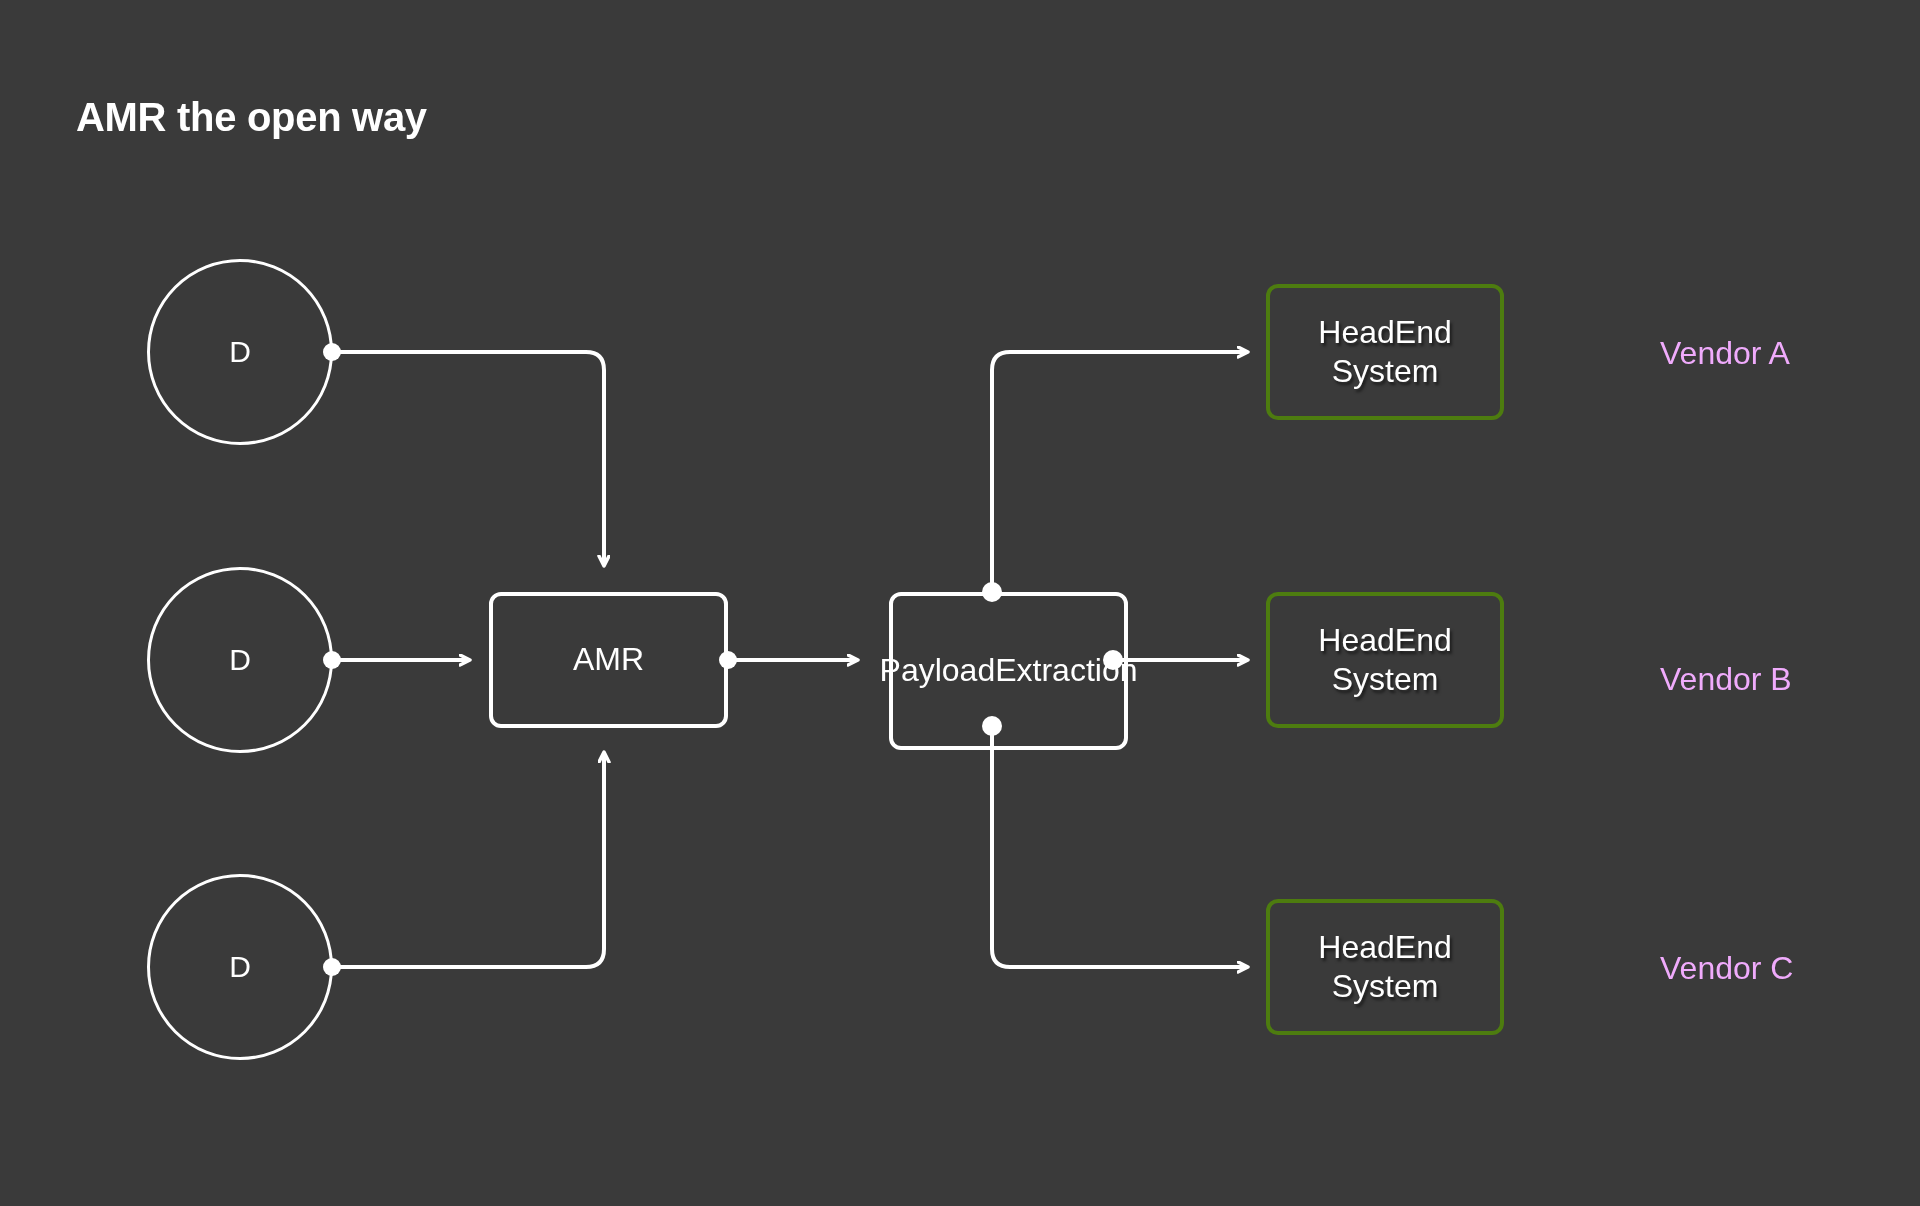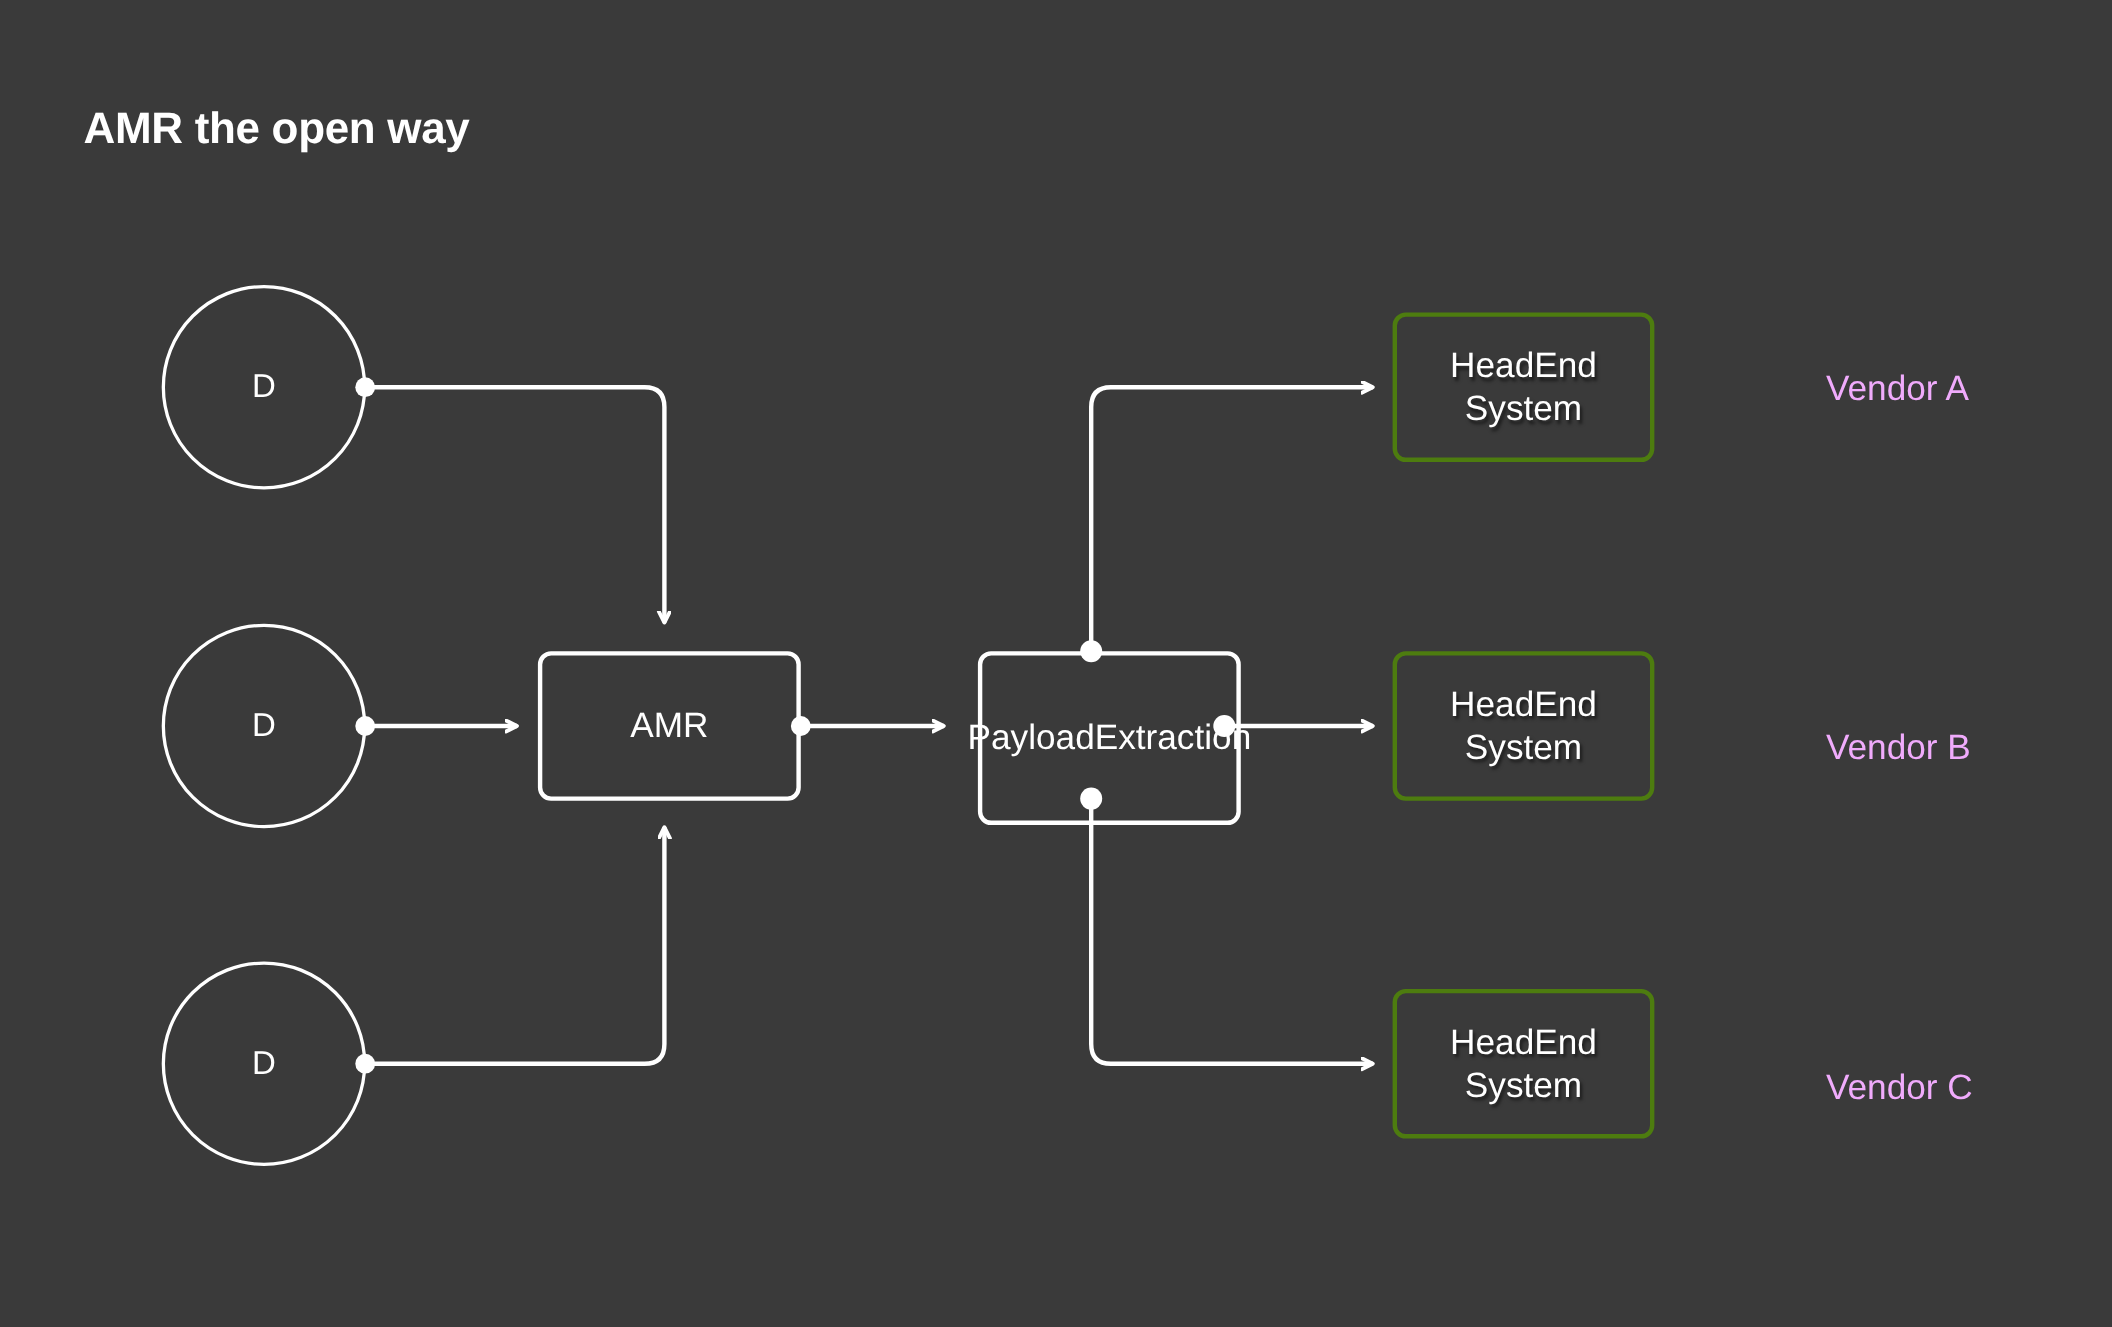--- a/index.html
+++ b/index.html
@@ -145,15 +145,15 @@
     <span>HeadEnd</span>
     <span>System</span>
   </div>
   <div class="node headend-box" style="left:1266px; top:899px; width:238px; height:136px; flex-direction:column;">
     <span>HeadEnd</span>
     <span>System</span>
   </div>
 
   <div class="vendor-label" style="left:1660px; top:335px;">Vendor A</div>
   <div class="vendor-label" style="left:1660px; top:661px;">Vendor B</div>
-  <div class="vendor-label" style="left:1660px; top:950px;margin-top:20px;">Vendor C</div>
+  <div class="vendor-label" style="left:1660px; top:950px;">Vendor C</div>
 
 </div>
 
 </body></html>

